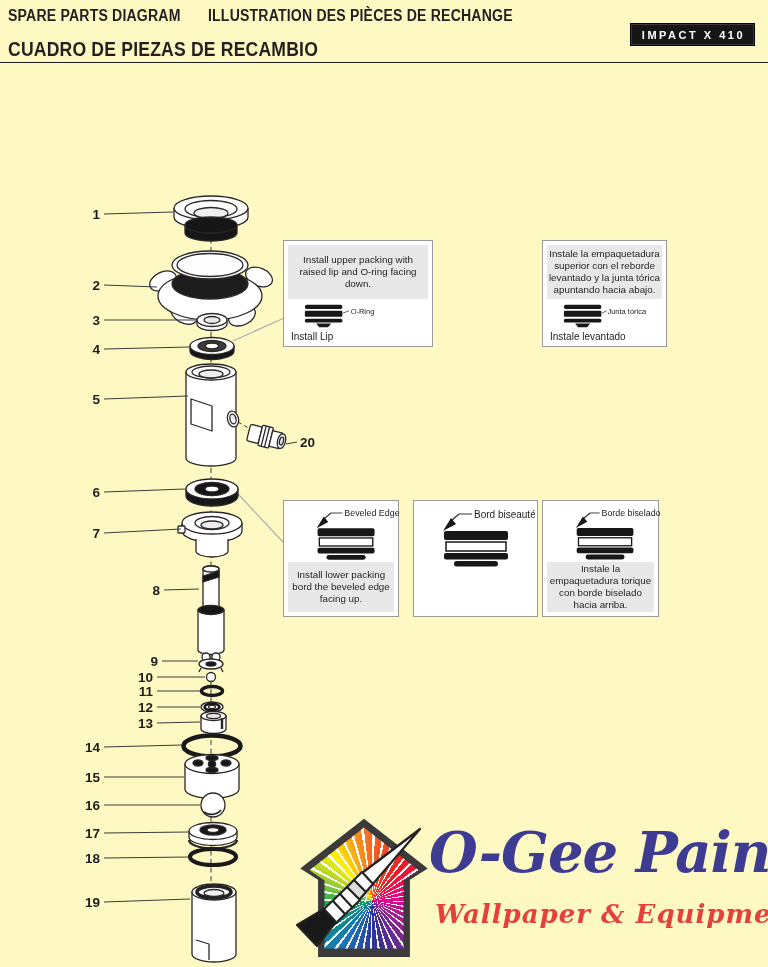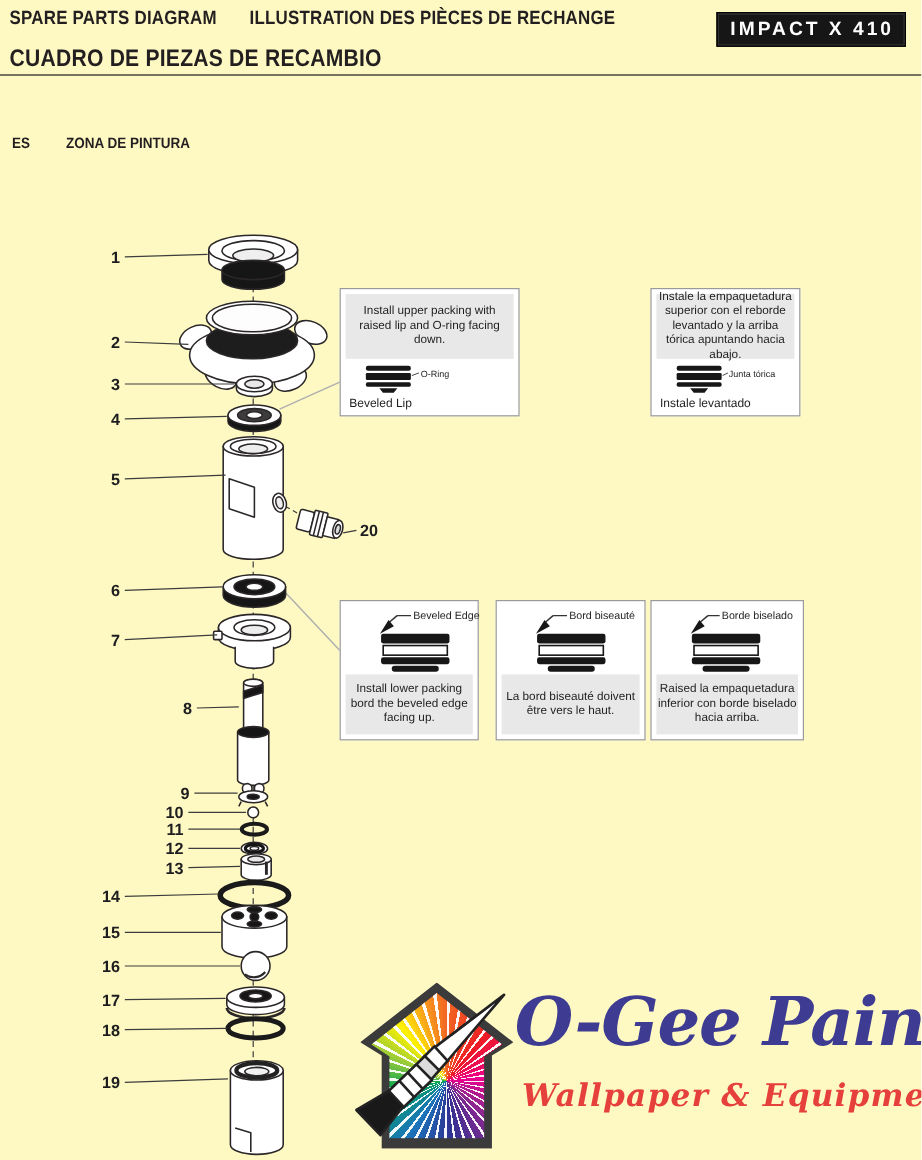--- a/index.html
+++ b/index.html
@@ -1,22 +1,22 @@
 <!DOCTYPE html>
 <html><head>
 <meta charset="utf-8">
 <style>
   html,body{margin:0;padding:0;background:#fff;}
   .page{position:relative;width:768px;height:967px;background:#fef9c3;overflow:hidden;
         font-family:"Liberation Sans",sans-serif;color:#231f20;}
   .cond{display:inline-block;transform:scaleX(.88);transform-origin:0 50%;white-space:nowrap;}
   .title-line{position:absolute;left:8px;top:7px;display:flex;gap:4px;font-weight:bold;font-size:16px;letter-spacing:.2px;}
   .title-line2{position:absolute;left:8px;top:38px;font-weight:bold;font-size:20px;letter-spacing:.2px;}
-  .badge{position:absolute;right:13px;top:10px;background:#161616;color:#fff;font-weight:bold;
-         font-size:16px;letter-spacing:2.5px;padding:5px 9px 4px 11px;border:1px solid #000;box-shadow:inset 0 0 0 1px #3a3a3a;}
+  .badge{position:absolute;right:13px;top:23px;background:#161616;color:#fff;font-weight:bold;
+         font-size:11px;letter-spacing:2.5px;padding:5px 9px 4px 11px;border:1px solid #000;box-shadow:inset 0 0 0 1px #3a3a3a;}
   .rule{position:absolute;left:0;right:0;top:62px;border-top:1.6px solid #1c1c1c;}
   .lg-code,.lg-label{position:absolute;font-weight:bold;font-size:12.5px;transform:scaleX(.9);transform-origin:0 50%;white-space:nowrap;}
   .legend-row{position:absolute;left:0;right:0;height:16px;}
   .diagram-svg{position:absolute;left:0;top:0;z-index:1;}
   .pn{font-family:"Liberation Sans",sans-serif;font-size:13.5px;font-weight:600;fill:#1d1d1f;}
   .callout{position:absolute;box-sizing:border-box;border:1.3px solid #9a9a9a;background:#fff;
            padding:4px;display:flex;flex-direction:column;z-index:2;}
   .instr{background:#e8e8e8;text-align:center;line-height:1.22;padding:4px 1px;color:#1e1e1e;
          font-size:9.8px;font-weight:500;display:flex;align-items:center;justify-content:center;}
   .callout.upper .instr{min-height:46px;}
@@ -49,24 +49,20 @@
   <div class="title-line">
     <span class="cond">SPARE PARTS DIAGRAM</span>
     <span class="cond">ILLUSTRATION DES PIÈCES DE RECHANGE</span>
   </div>
   <div class="badge">IMPACT X 410</div>
   <div class="title-line2">
     <span class="cond">CUADRO DE PIEZAS DE RECAMBIO</span>
   </div>
   <div class="rule"></div>
 
-  <div class="legend-row" style="top:112px">
-    <span class="lg-code" style="left:10px">ES</span>
-    <span class="lg-label" style="left:55px">ZONA DE PINTURA</span>
-  </div>
 
   <svg class="diagram-svg" width="768" height="967" viewBox="0 0 768 967">
 
     <line x1="211" y1="196" x2="211" y2="893" stroke="#3a3a3a" stroke-width="1" stroke-dasharray="5 3.5"></line>
     <line x1="238" y1="422" x2="252" y2="430" stroke="#3a3a3a" stroke-width="1" stroke-dasharray="4 3"></line>
 
     <line x1="233" y1="341" x2="284" y2="318" stroke="#aeaeae" stroke-width="1.2"></line>
     <line x1="238" y1="494" x2="284" y2="543" stroke="#aeaeae" stroke-width="1.2"></line>
 
     <g fill="#fff" stroke="#2b2728" stroke-width="1.3" stroke-linejoin="round">
@@ -267,26 +263,26 @@
   <div class="callout upper" style="left:283px;top:240px;width:150px;height:107px">
     <div class="instr">Install upper packing with raised lip and O-ring facing down.</div>
     <svg class="packsvg" width="117" height="32" viewBox="0 0 117 32">
       <rect x="3" y="1" width="50" height="5.5" rx="2.5" fill="#171717"></rect>
       <rect x="3" y="9" width="50" height="8" rx="1.5" fill="#171717"></rect>
       <rect x="3" y="19.5" width="50" height="5" rx="2" fill="#171717"></rect>
       <polygon points="18,26 38,26 34,31 22,31" fill="#171717"></polygon>
       <line x1="54" y1="12" x2="62" y2="9" stroke="#333" stroke-width="1"></line>
       <text x="64" y="13" class="svg-label">O-Ring</text>
     </svg>
-    <div class="lip">Beveled Lip</div>
+    <div class="lip">Install Lip</div>
   </div>
 
 
   <div class="callout upper" style="left:542px;top:240px;width:125px;height:107px">
-    <div class="instr">Instale la empaquetadura superior con el reborde levantado y la arriba tórica apuntando hacia abajo.</div>
+    <div class="instr">Instale la empaquetadura superior con el reborde levantado y la junta tórica apuntando hacia abajo.</div>
     <svg class="packsvg" width="117" height="32" viewBox="0 0 117 32">
       <rect x="3" y="1" width="50" height="5.5" rx="2.5" fill="#171717"></rect>
       <rect x="3" y="9" width="50" height="8" rx="1.5" fill="#171717"></rect>
       <rect x="3" y="19.5" width="50" height="5" rx="2" fill="#171717"></rect>
       <polygon points="18,26 38,26 34,31 22,31" fill="#171717"></polygon>
       <line x1="54" y1="12" x2="60" y2="9" stroke="#333" stroke-width="1"></line>
       <text x="61" y="13" class="svg-label">Junta tórica</text>
     </svg>
     <div class="lip">Instale levantado</div>
   </div>
@@ -309,35 +305,34 @@
     <svg width="117" height="64" viewBox="0 0 117 64">
       <line x1="41" y1="9" x2="54" y2="9" stroke="#333" stroke-width="1"></line>
       <line x1="41" y1="9" x2="34" y2="15" stroke="#333" stroke-width="1.4"></line>
       <polygon points="25,26 33,13 38,19" fill="#171717"></polygon>
       <text x="56" y="12.5" class="svg-label">Bord biseauté</text>
       <rect x="26" y="26" width="64" height="9" rx="2" fill="#171717"></rect>
       <rect x="28" y="37" width="60" height="9" fill="#fff" stroke="#171717" stroke-width="1.5"></rect>
       <rect x="26" y="48" width="64" height="6.5" rx="2" fill="#171717"></rect>
       <rect x="36" y="56" width="44" height="5.5" rx="2.7" fill="#171717"></rect>
     </svg>
-    <div class="instr">La bord biseauté doivent être vers le haut.</div>
-  </div>
-
-  <div class="callout lower" style="left:542px;top:500px;width:128px;height:117px">
+  </div>
+
+  <div class="callout lower" style="left:542px;top:500px;width:117px;height:117px">
     <svg width="117" height="64" viewBox="0 0 117 64">
       <line x1="41" y1="9" x2="52" y2="9" stroke="#333" stroke-width="1"></line>
       <line x1="41" y1="9" x2="34" y2="15" stroke="#333" stroke-width="1.4"></line>
       <polygon points="25,26 33,13 38,19" fill="#171717"></polygon>
       <text x="54" y="12.5" class="svg-label">Borde biselado</text>
       <rect x="26" y="26" width="64" height="9" rx="2" fill="#171717"></rect>
       <rect x="28" y="37" width="60" height="9" fill="#fff" stroke="#171717" stroke-width="1.5"></rect>
       <rect x="26" y="48" width="64" height="6.5" rx="2" fill="#171717"></rect>
       <rect x="36" y="56" width="44" height="5.5" rx="2.7" fill="#171717"></rect>
     </svg>
-    <div class="instr">Raised la empaquetadura inferior con borde biselado hacia arriba.</div>
+    <div class="instr">Instale la empaquetadura torique con borde biselado hacia arriba.</div>
   </div>
 
   <div class="logo">
     <div class="logo-house">
       <div class="house-back"></div>
       <div class="house-rainbow"></div>
       <svg class="brush" viewBox="0 0 150 150">
         <g stroke="#222" stroke-width="2.2" stroke-linejoin="round">
           <polygon points="132,14 74,58 84,70" fill="#fff"></polygon>
           <polygon points="74,57 85,69 77,78 65,66" fill="#fff"></polygon>

